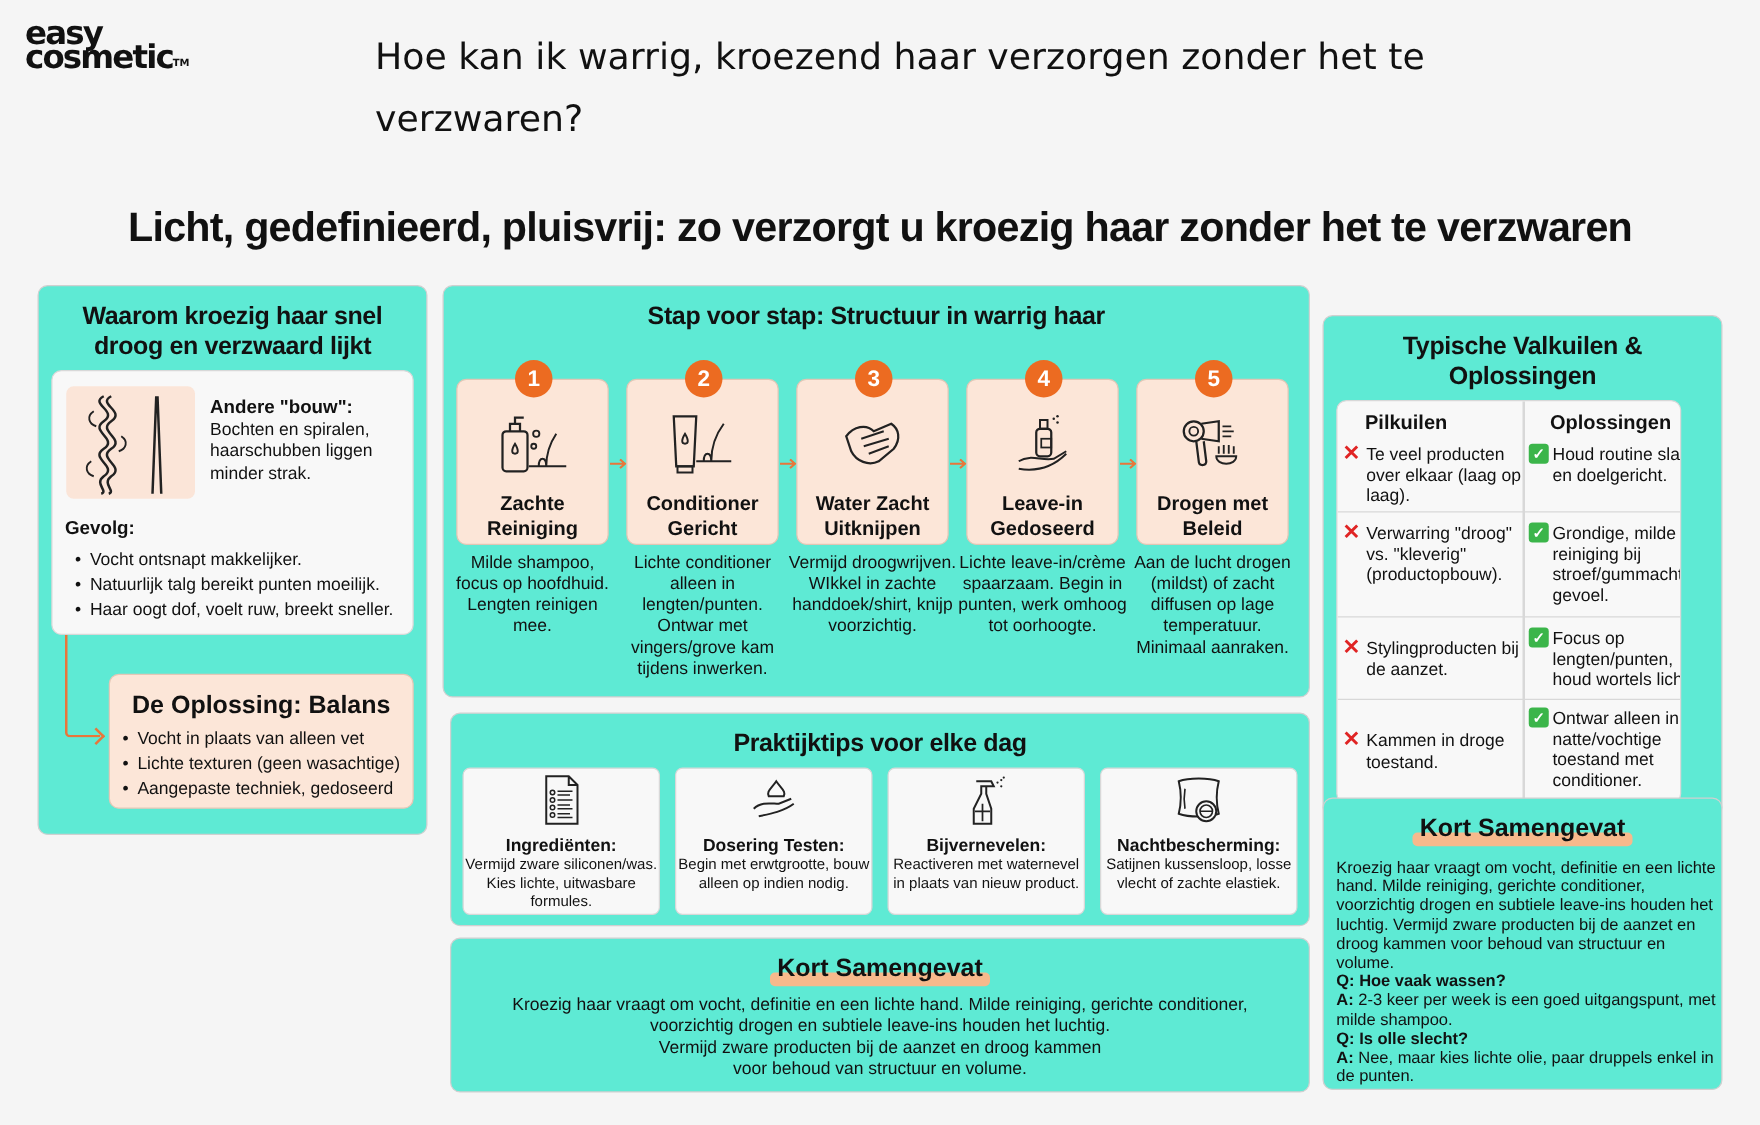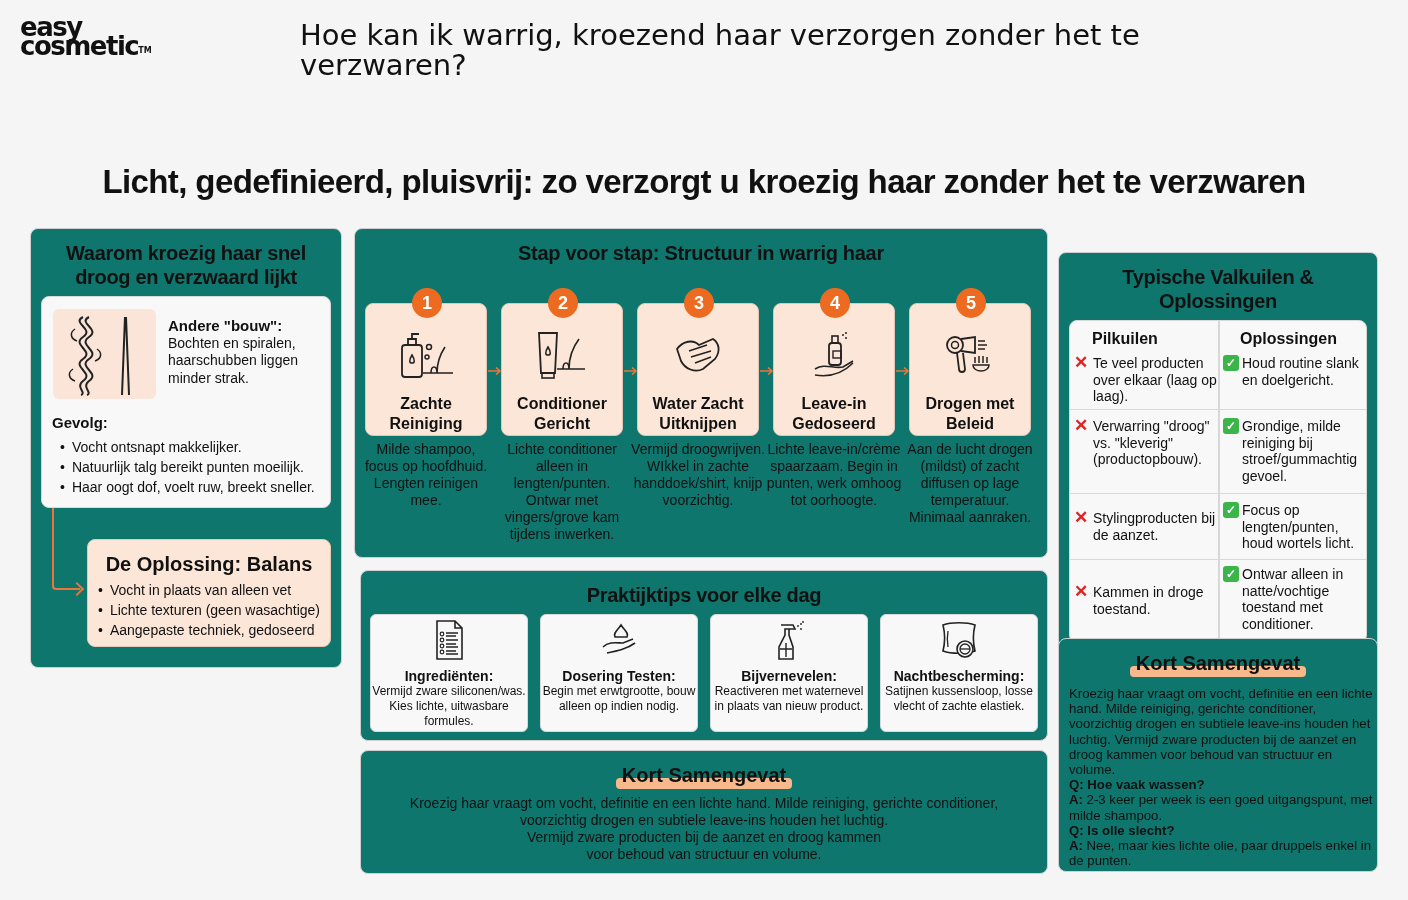--- a/index.html
+++ b/index.html
@@ -1,24 +1,24 @@
 <!DOCTYPE html>
 <html><head>
 <meta charset="utf-8">
 <style>
   * { box-sizing: border-box; margin: 0; padding: 0; }
   html, body { width: 1408px; height: 900px; background: #f5f5f5; overflow: hidden; }
   body { font-family: "Liberation Sans", sans-serif; color: #111; position: relative; }
 
   .logo { position: absolute; left: 20px; top: 18px; line-height: 19px; font-family: "DejaVu Sans", sans-serif; font-weight: bold; font-size: 26px; letter-spacing: -1.5px; color: #111; }
   .logo .tm { font-size: 8px; letter-spacing: 0; vertical-align: top; position: relative; top: 4px; }
-  .q-title { position: absolute; left: 300px; top: 20px; width: 950px; font-family: "DejaVu Sans", sans-serif; font-size: 29px; line-height: 30px; color: #111; }
+  .q-title { position: absolute; left: 300px; top: 20px; width: 950px; font-family: "DejaVu Sans", sans-serif; font-size: 29px; line-height: 50px; color: #111; }
   .main-title { position: absolute; left: 0; top: 163px; width: 1408px; text-align: center; font-size: 33px; font-weight: bold; letter-spacing: -0.6px; }
 
-  .panel { position: absolute; background: #0f766e; border: 1.5px solid #d0d0d0; border-radius: 8px; }
+  .panel { position: absolute; background: #5eead4; border: 1.5px solid #d0d0d0; border-radius: 8px; }
   .panel-title { text-align: center; font-weight: bold; font-size: 20px; line-height: 24px; letter-spacing: -0.3px; }
 
   
   #left { left: 30px; top: 228px; width: 312px; height: 440px; }
   #left .panel-title { margin-top: 12px; }
   .inner-box { position: absolute; background: #f8f8f8; border: 1.5px solid #d8d8d8; border-radius: 8px; }
   #left .why-box { left: 10px; top: 67px; width: 290px; height: 212px; }
   .hair-illus { position: absolute; left: 11px; top: 12px; width: 103px; height: 90px; background: #fbe5d8; border-radius: 6px; }
   .bouw { position: absolute; left: 126px; top: 20px; width: 160px; font-size: 14px; line-height: 17.5px; }
   .bouw b { display: block; font-size: 15px; }
@@ -52,21 +52,21 @@
   
   #summary { left: 360px; top: 750px; width: 688px; height: 124px; text-align: center; }
   .hl-title { display: inline-block; position: relative; font-weight: bold; font-size: 20px; line-height: 24px; padding: 0 6px; z-index: 1; }
   .hl-title::after { content: ""; position: absolute; left: 0; right: 0; bottom: -2px; height: 11px; background: #f7b98c; border-radius: 4px; z-index: -1; }
   #summary .hl-title { margin-top: 12px; }
   #summary .body { font-size: 14px; line-height: 17px; margin-top: 8px; }
 
   
   #pitfalls { left: 1058px; top: 228px; width: 320px; height: 402px; margin-top: 24px; }
   #pitfalls .panel-title { margin-top: 12px; }
-  .ptable { position: absolute; left: 10px; top: 67px; width: 298px; height: 323px; border: 1.5px solid #d8d8d8; border-radius: 8px; background: #f8f8f8; overflow: hidden; }
+  .ptable { position: absolute; left: 10px; top: 67px; width: 276px; height: 323px; border: 1.5px solid #d8d8d8; border-radius: 8px; background: #f8f8f8; overflow: hidden; }
   .ptable .col-divider { position: absolute; left: 148px; top: 0; bottom: 0; width: 1.5px; background: #d8d8d8; }
   .ptable .hdr { position: absolute; top: 9px; font-weight: bold; font-size: 16px; }
   .prow { position: absolute; left: 0; width: 100%; border-top: 1.5px solid #d8d8d8; }
   .prow.first { border-top: none; }
   .cell { position: absolute; font-size: 14px; line-height: 16.5px; padding-left: 19px; }
   .cell .mk { position: absolute; left: 0; top: 0; width: 16px; height: 16px; }
   .cell.bad { left: 4px; width: 144px; }
   .cell.good { left: 153px; width: 146px; }
   .xmark { color: #e02424; font-weight: bold; font-size: 17px; line-height: 16px; }
   .check { background: #3bb54a; border-radius: 3px; color: #fff; font-size: 12px; text-align: center; line-height: 16px; font-weight: bold; }

